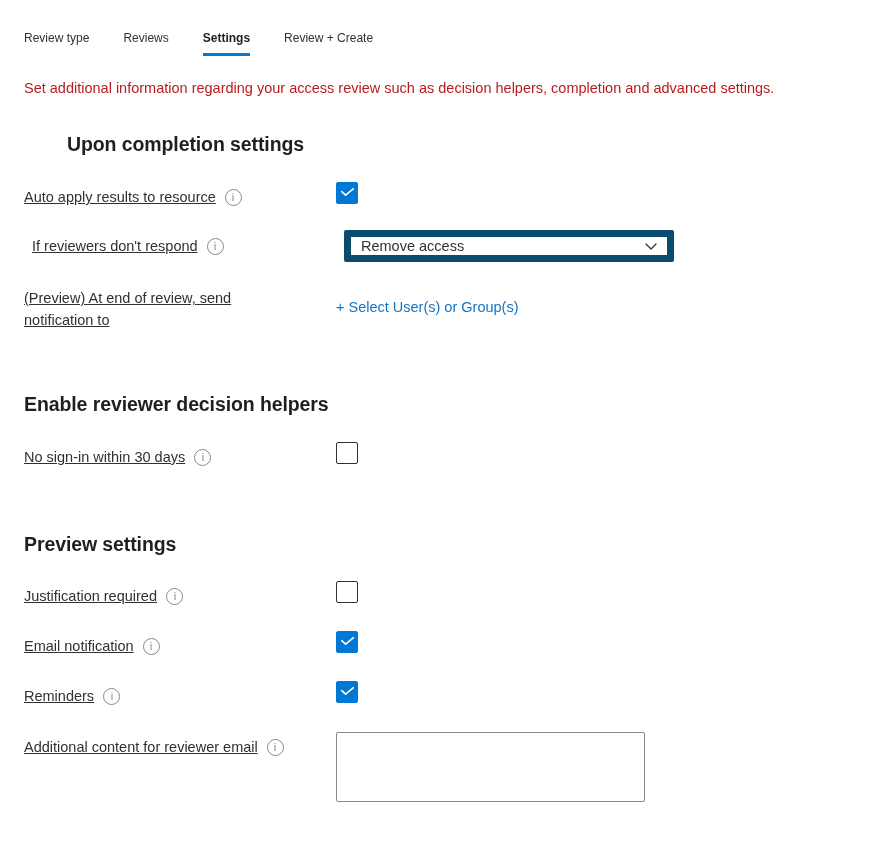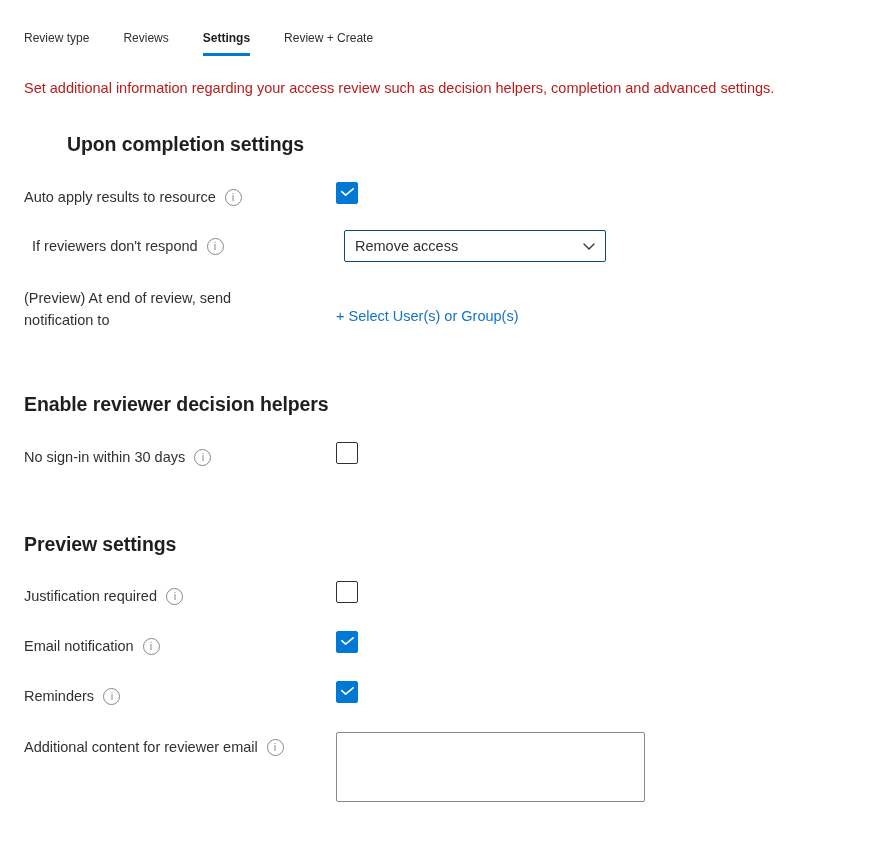--- a/index.html
+++ b/index.html
@@ -95,20 +95,21 @@
     position: absolute;
     left: 0;
     top: 0;
     display: flex;
     align-items: center;
     gap: 9px;
     font-size: 14.5px;
     line-height: 22px;
     color: #323130;
     white-space: nowrap;
+    text-decoration: underline;
   }
   .row-label.wrap {
     white-space: normal;
     align-items: flex-start;
     width: 280px;
   }
   .row-label .txt { display: inline-block; }
 
   
   .info-icon {
@@ -170,23 +171,23 @@
     top: 5px;
     width: 13px;
     height: 8px;
   }
   .checkbox.checked .tick { display: block; }
   .checkbox .tick svg { display: block; }
 
   
   .dropdown {
     box-sizing: border-box;
-    width: 262px;
+    width: 330px;
     height: 32px;
-    border: 1px solid #0c4a6e;
+    border: 7px solid #0c4a6e;
     background: #ffffff;
     border-radius: 2px;
     display: flex;
     align-items: center;
     padding: 0 8px 0 10px;
     cursor: pointer;
   }
   .dropdown .value {
     flex: 1;
     font-size: 14.5px;
@@ -237,21 +238,21 @@
   #row-no-respond      { top: 235px; margin-left: 8px; }
   #row-notify          { top: 287px; height: 46px; }
   #row-no-signin       { top: 446px; }
   #row-justification   { top: 585px; }
   #row-email-notif     { top: 635px; }
   #row-reminders       { top: 685px; }
   #row-additional      { top: 736px; height: 74px; }
 
   #row-auto-apply    .control { top: -4px; }
   #row-no-respond    .control { top: -5px; }
-  #row-notify        .control { top: 19px; text-decoration: underline; }
+  #row-notify        .control { top: 10px; text-decoration: underline; }
   #row-no-signin     .control { top: -4px; }
   #row-justification .control { top: -4px; }
   #row-email-notif   .control { top: -4px; }
   #row-reminders     .control { top: -4px; }
   #row-additional    .control { top: -4px; }
 </style>
 </head>
 <body>
 
 <div class="page">

